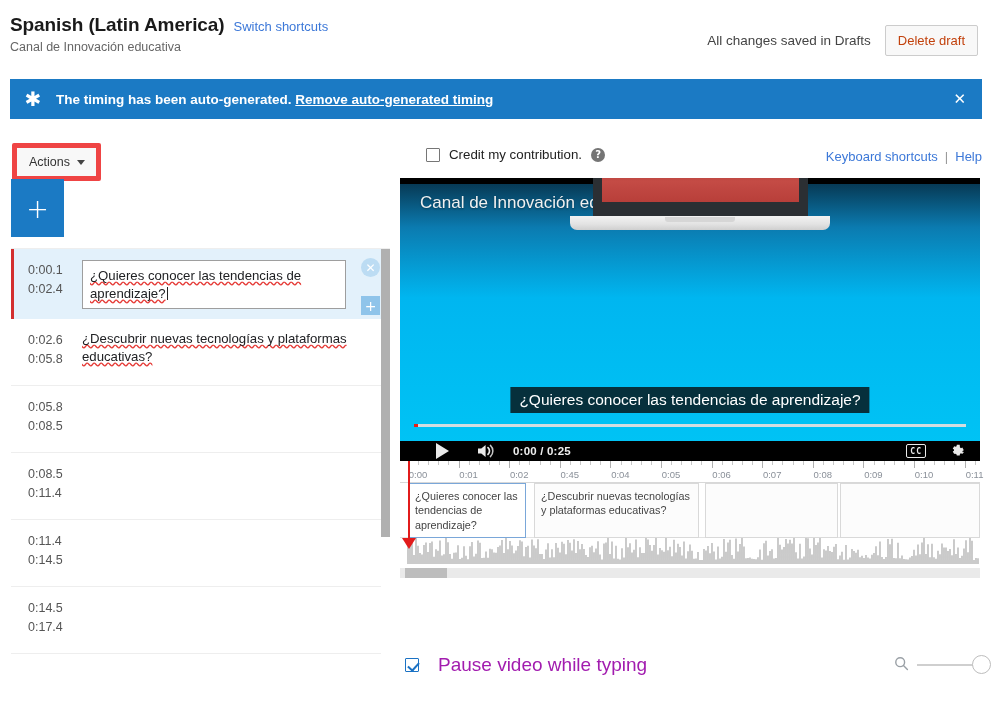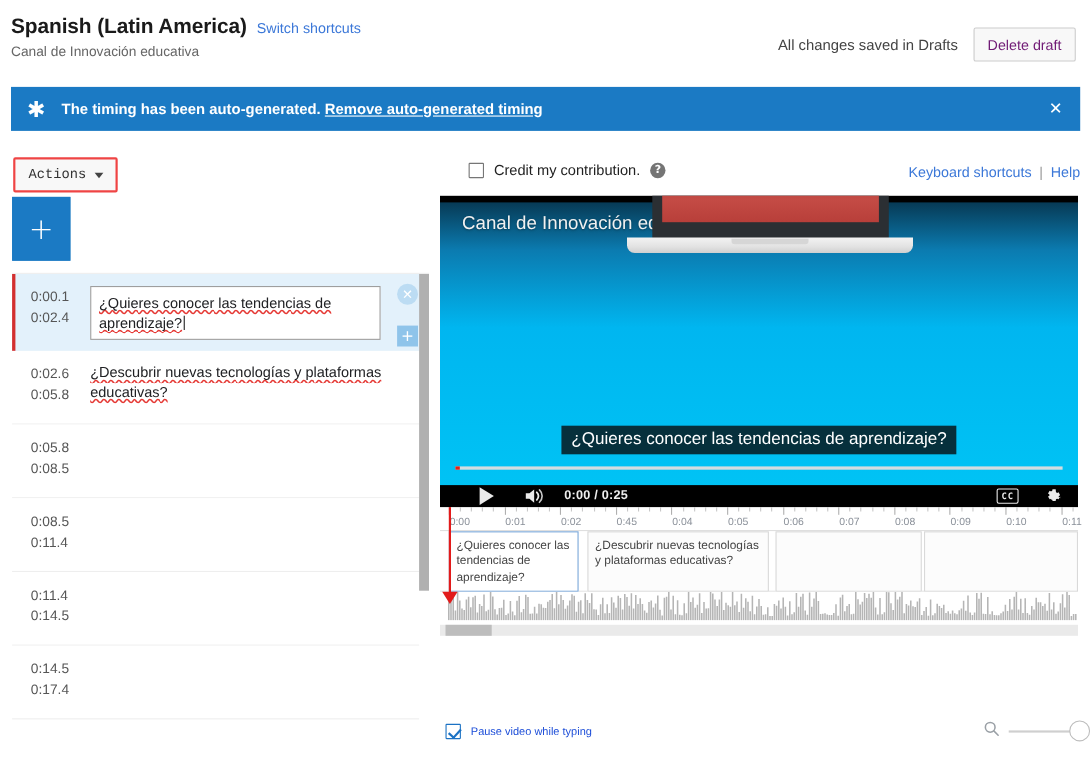--- a/index.html
+++ b/index.html
@@ -17,21 +17,21 @@
   .header { position: absolute; left: 0; top: 0; width: 992px; height: 78px; background: #fff; }
   .hdr-left { position: absolute; left: 10px; top: 14px; }
   .hdr-title-row { display: flex; align-items: baseline; gap: 9px; }
   .hdr-title { font-size: 19px; font-weight: bold; color: #1a1a1a; letter-spacing: -0.1px; }
   .hdr-switch { font-size: 13px; color: #3c78d8; cursor: pointer; }
   .hdr-sub { font-size: 12.5px; color: #666; margin-top: 4px; }
 
   .hdr-right { position: absolute; right: 14px; top: 25px; display: flex; align-items: center; gap: 14px; }
   .saved-text { font-size: 13.5px; color: #444; }
   .btn-delete {
-    font-size: 13px; color: #701a75; background: #f8f8f8;
+    font-size: 13px; color: #c2410c; background: #f8f8f8;
     border: 1px solid #ccc; border-radius: 2px;
     padding: 7px 12px; cursor: pointer; font-family: inherit;
   }
   .btn-submit {
     font-size: 13px; font-weight: bold; color: #fff; background: #1b72c4;
     border: 1px solid #1b72c4; border-radius: 2px;
     padding: 8px 13px; cursor: pointer; font-family: inherit;
   }
 
   
@@ -50,22 +50,22 @@
     color: #fff; font-size: 15px; cursor: pointer; line-height: 1;
     font-family: "DejaVu Sans", sans-serif;
   }
 
   
   .left-panel { position: absolute; left: 0; top: 128px; width: 395px; height: 578px; }
 
   .actions-btn {
     position: absolute; left: 12px; top: 15px;
     font-size: 12.5px; color: #333; background: #f8f8f8;
-    border: 2px solid #ef4444; border-radius: 2px;
-    padding: 7px 11px 7px 12px; cursor: pointer; font-family: Liberation Mono, monospace;
+    border: 5px solid #ef4444; border-radius: 2px;
+    padding: 7px 11px 7px 12px; cursor: pointer; font-family: Liberation Sans, sans-serif;
     display: flex; align-items: center; gap: 7px;
   }
   .caret { width: 0; height: 0; border-left: 4px solid transparent; border-right: 4px solid transparent; border-top: 5px solid #444; }
 
   .new-sub-wrap {
     position: absolute; left: 11px; top: 51px; width: 379px; height: 58px;
     display: flex;
   }
   .new-sub-input {
     flex: 1; border: 1px solid #d4d4d4; border-right: none;
@@ -231,21 +231,21 @@
   .tl-playhead-tri {
     position: absolute; left: 2px; top: 77px; width: 0; height: 0;
     border-left: 7px solid transparent; border-right: 7px solid transparent;
     border-top: 11px solid #e21b1b; z-index: 6;
   }
   .tl-scroll { position: absolute; left: 0; top: 107px; width: 580px; height: 10px; background: #eaeaea; }
   .tl-scroll-thumb { position: absolute; left: 5px; top: 0; width: 42px; height: 10px; background: #bdbdbd; cursor: pointer; }
 
   
   .bottom-bar { position: absolute; left: 10px; top: 522px; width: 577px; height: 30px; display: flex; align-items: center; }
-  .pause-label { font-size: 10px; color: #1d4ed8; margin-left: 9px; }
+  .pause-label { font-size: 19px; color: #a21caf; margin-left: 19px; }
   .zoom-ctl { margin-left: auto; display: flex; align-items: center; gap: 8px; }
   .zoom-track { position: relative; width: 65px; height: 2px; background: #cfcfcf; }
   .zoom-knob {
     position: absolute; right: -9px; top: -9px; width: 19px; height: 19px;
     border-radius: 50%; background: #fff; border: 1px solid #bdbdbd; cursor: pointer;
   }
 </style>
 </head>
 <body>
 

